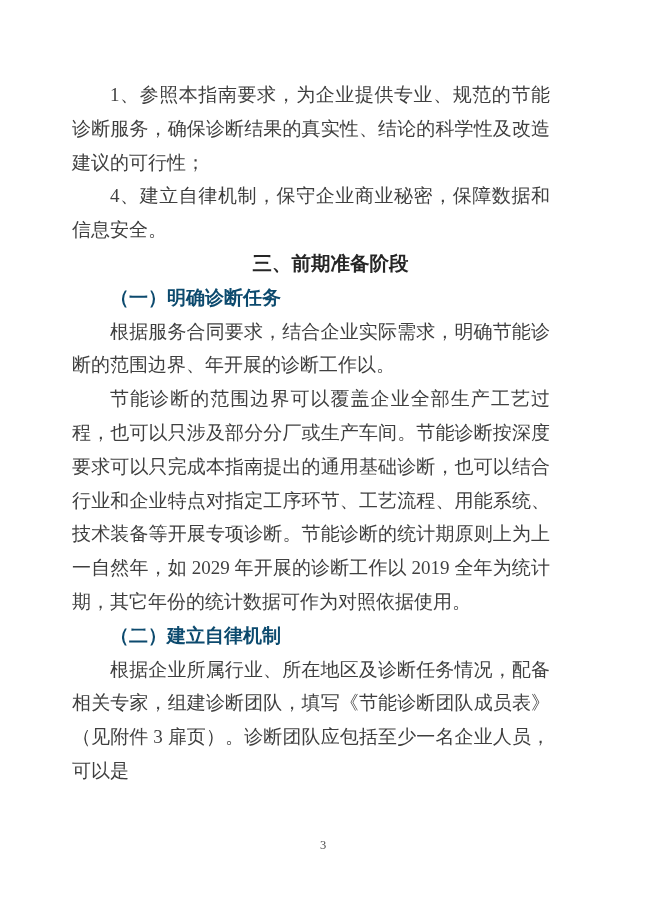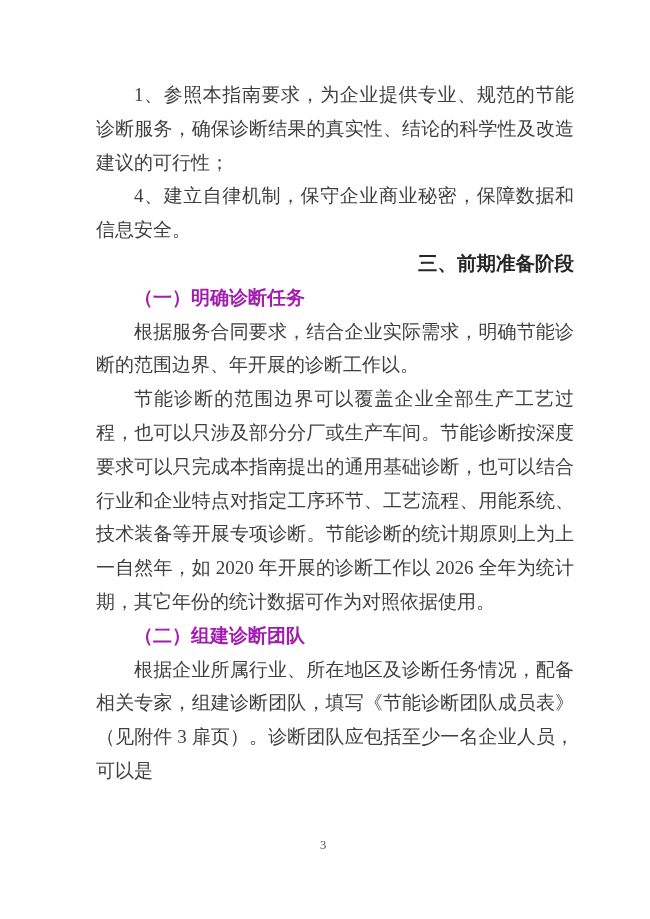--- a/index.html
+++ b/index.html
@@ -11,50 +11,50 @@
     position: relative;
     width: 650px;
     height: 919px;
     background: #ffffff;
     overflow: hidden;
     box-sizing: border-box;
   }
   .content {
     position: absolute;
     top: 78px;
-    left: 96px;
+    left: 72px;
     width: 478px;
     font-family: "Liberation Serif", "DejaVu Serif", serif;
     font-size: 19px;
     line-height: 33.8px;
     color: #3f3f3f;
     text-align: justify;
   }
   .para {
     margin: 0;
     text-indent: 2em;
   }
   .h-section {
     margin: 0;
     text-indent: 2em;
     font-family: "Liberation Sans", "DejaVu Sans", sans-serif;
     font-weight: 700;
     font-size: 19.5px;
     line-height: 33.8px;
     color: #262626;
-    text-align: right;
+    text-align: center;
   }
   .h-sub {
     margin: 0;
     text-indent: 2em;
     font-family: "Liberation Serif", "DejaVu Serif", serif;
     font-weight: 700;
     font-size: 19px;
     line-height: 33.8px;
-    color: #a21caf;
+    color: #0c4a6e;
     text-align: left;
   }
   .footer {
     position: absolute;
     top: 838px;
     left: 84px;
     width: 478px;
     text-align: center;
     font-family: "Liberation Serif", "DejaVu Serif", serif;
     font-size: 12.5px;
@@ -64,20 +64,20 @@
 </head>
 <body>
 
 <div class="page">
   <div class="content">
     <p class="para">1、参照本指南要求，为企业提供专业、规范的节能诊断服务，确保诊断结果的真实性、结论的科学性及改造建议的可行性；</p>
     <p class="para">4、建立自律机制，保守企业商业秘密，保障数据和信息安全。</p>
     <h2 class="h-section">三、前期准备阶段</h2>
     <h3 class="h-sub">（一）明确诊断任务</h3>
     <p class="para">根据服务合同要求，结合企业实际需求，明确节能诊断的范围边界、年开展的诊断工作以。</p>
-    <p class="para">节能诊断的范围边界可以覆盖企业全部生产工艺过程，也可以只涉及部分分厂或生产车间。节能诊断按深度要求可以只完成本指南提出的通用基础诊断，也可以结合行业和企业特点对指定工序环节、工艺流程、用能系统、技术装备等开展专项诊断。节能诊断的统计期原则上为上一自然年，如 2020 年开展的诊断工作以 2026 全年为统计期，其它年份的统计数据可作为对照依据使用。</p>
-    <h3 class="h-sub">（二）组建诊断团队</h3>
+    <p class="para">节能诊断的范围边界可以覆盖企业全部生产工艺过程，也可以只涉及部分分厂或生产车间。节能诊断按深度要求可以只完成本指南提出的通用基础诊断，也可以结合行业和企业特点对指定工序环节、工艺流程、用能系统、技术装备等开展专项诊断。节能诊断的统计期原则上为上一自然年，如 2029 年开展的诊断工作以 2019 全年为统计期，其它年份的统计数据可作为对照依据使用。</p>
+    <h3 class="h-sub">（二）建立自律机制</h3>
     <p class="para">根据企业所属行业、所在地区及诊断任务情况，配备相关专家，组建诊断团队，填写《节能诊断团队成员表》（见附件 3 扉页）。诊断团队应包括至少一名企业人员，可以是</p>
   </div>
   <div class="footer">
     <span>3</span>
   </div>
 </div>
 
 </body></html>

